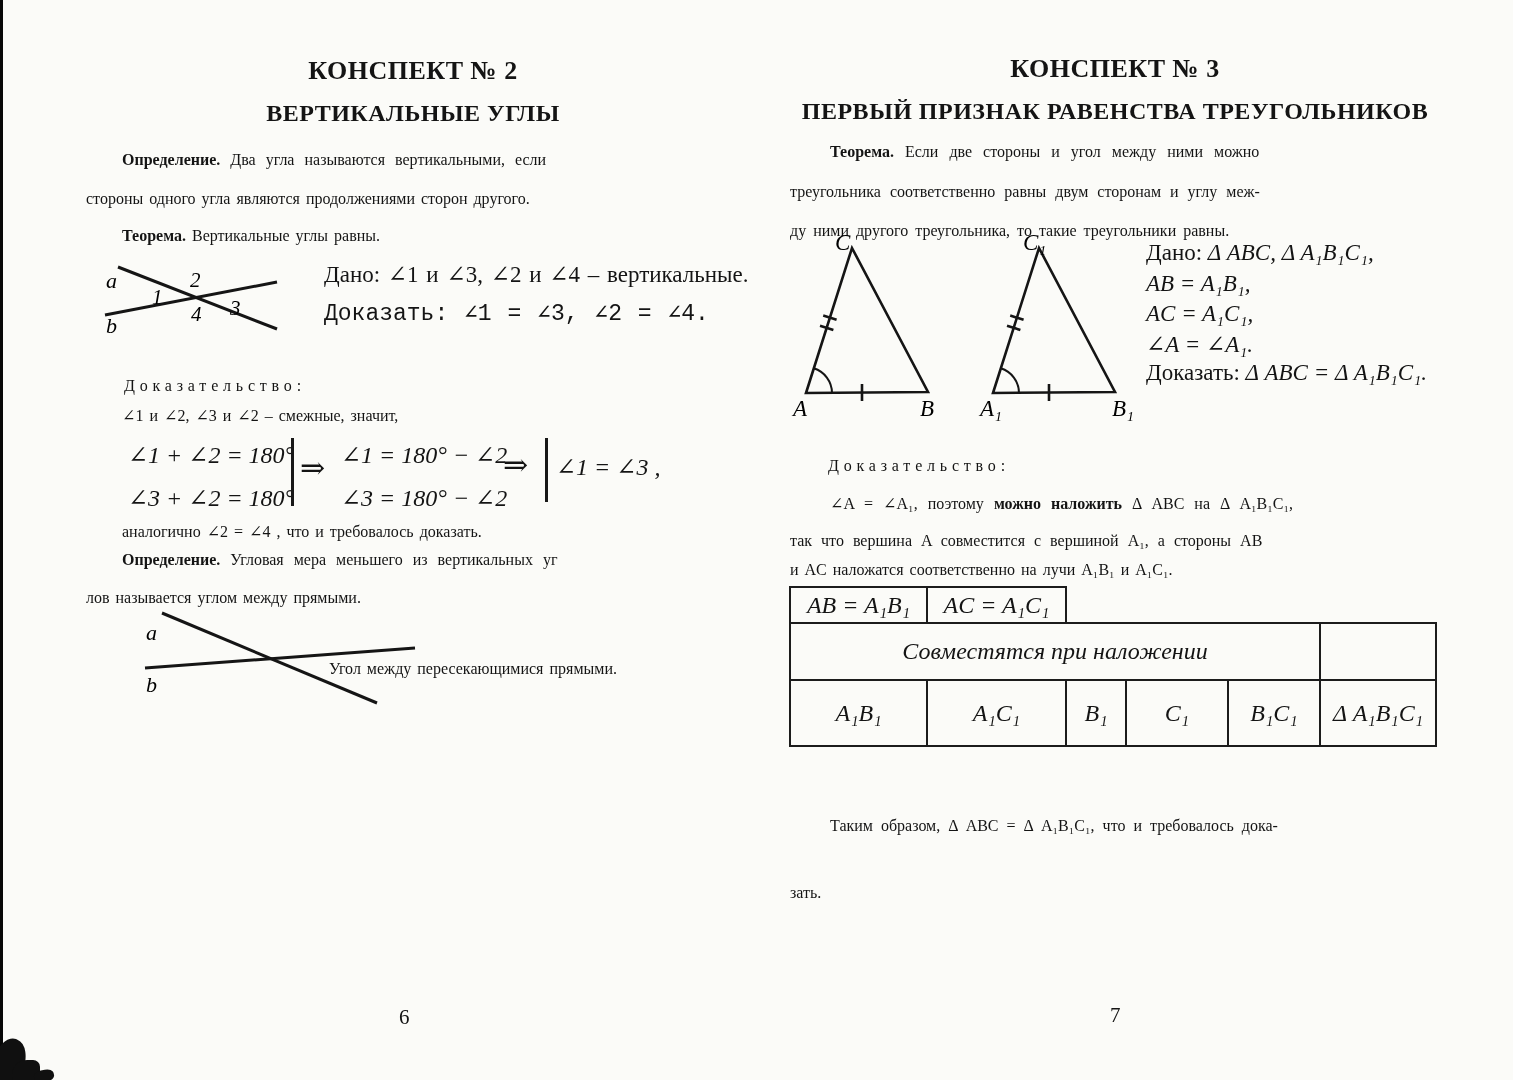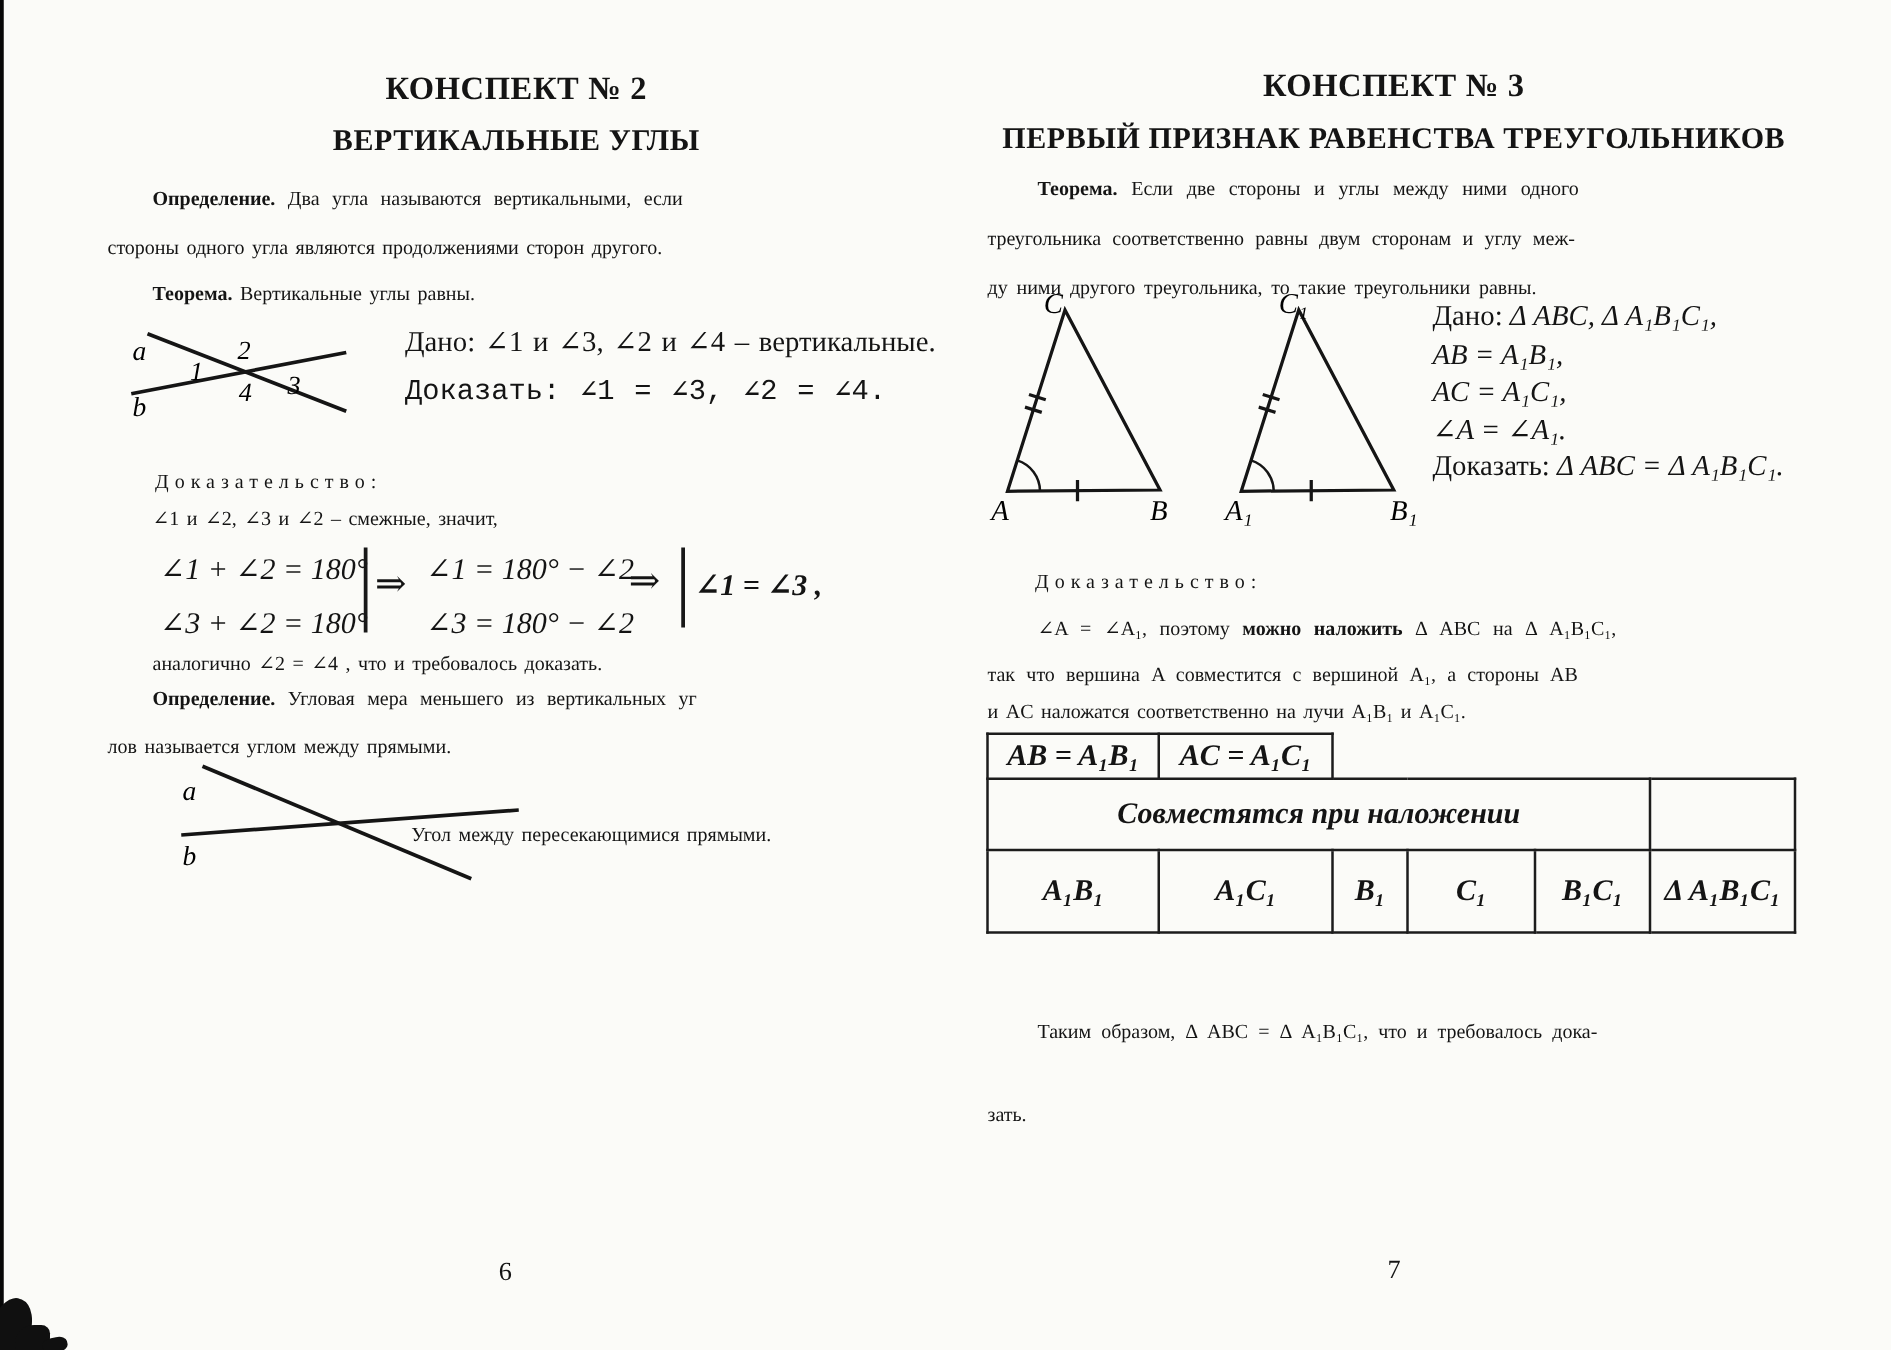--- a/index.html
+++ b/index.html
@@ -71,21 +71,21 @@
   <div class="abs line w2" style="left:122px;top:402px;">∠1 и ∠2, ∠3 и ∠2 – смежные, значит,</div>
 
   <div class="eq" style="left:128px;top:441px;">∠1 + ∠2 = 180°</div>
   <div class="eq" style="left:128px;top:484px;">∠3 + ∠2 = 180°</div>
   <div class="vbar" style="left:291px;top:438px;height:68px;"></div>
   <div class="arr" style="left:300px;top:453px;">⇒</div>
   <div class="eq" style="left:341px;top:441px;">∠1 = 180° − ∠2</div>
   <div class="eq" style="left:341px;top:484px;">∠3 = 180° − ∠2</div>
   <div class="arr" style="left:503px;top:450px;">⇒</div>
   <div class="vbar" style="left:545px;top:438px;height:64px;"></div>
-  <div class="eq" style="left:556px;top:453px;font-weight:bold;">∠1 = ∠3 ,</div>
+  <div class="eq" style="left:556px;top:453px;">∠1 = ∠3 ,</div>
 
   <div class="abs line w2" style="left:122px;top:518px;">аналогично ∠2 = ∠4 , что и требовалось доказать.</div>
 
   <div class="abs line ind36 w6" style="left:86px;top:546px;">
     <span class="bold">Определение.</span><span> Угловая мера меньшего из вертикальных уг</span>
   </div>
   <div class="abs line w2" style="left:86px;top:584px;">лов называется углом между прямыми.</div>
 
   <svg class="abs" style="left:140px;top:604px;" width="290" height="108" viewBox="0 0 290 108">
     <line x1="22" y1="9" x2="237" y2="99" stroke="#151515" stroke-width="3"></line>
@@ -97,21 +97,21 @@
 
   <div class="abs" style="left:399px;top:1005px;font-size:21px;">6</div>
 </div>
 
 <div>
 
   <div class="abs ctr ttl" style="left:790px;top:54px;width:650px;">КОНСПЕКТ № 3</div>
   <div class="abs ctr sub" style="left:790px;top:98px;width:650px;">ПЕРВЫЙ ПРИЗНАК РАВЕНСТВА ТРЕУГОЛЬНИКОВ</div>
 
   <div class="abs line ind40 w7" style="left:790px;top:138px;">
-    <span class="bold">Теорема.</span><span> Если две стороны и углы между ними одного</span>
+    <span class="bold">Теорема.</span><span> Если две стороны и угол между ними можно</span>
   </div>
   <div class="abs line w5" style="left:790px;top:178px;">треугольника соответственно равны двум сторонам и углу меж-</div>
   <div class="abs line w3" style="left:790px;top:217px;">ду ними другого треугольника, то такие треугольники равны.</div>
 
   <svg class="abs" style="left:790px;top:230px;" width="345" height="196" viewBox="0 0 345 196">
     <g id="tri-shape" stroke="#151515" stroke-width="2.6" fill="none">
       <path d="M16 163 L62 18 L138 162 Z"></path>
       <line x1="43.4" y1="99.9" x2="30.0" y2="95.7"></line>
       <line x1="46.6" y1="89.8" x2="33.2" y2="85.6"></line>
       <line x1="72" y1="154" x2="72" y2="171"></line>
@@ -136,21 +136,21 @@
     <span>Доказать:</span><span class="it"> Δ ABC = Δ A₁B₁C₁.</span>
   </div>
 
   <div class="abs line sp" style="left:828px;top:452px;">Доказательство:</div>
   <div class="abs line ind40 w6" style="left:790px;top:490px;">
     <span>∠A = ∠A₁, поэтому </span><span class="bold">можно наложить</span><span> Δ ABC на Δ A₁B₁C₁,</span>
   </div>
   <div class="abs line w5" style="left:790px;top:527px;">так что вершина A совместится с вершиной A₁, а стороны AB</div>
   <div class="abs line w2" style="left:790px;top:556px;">и AC наложатся соответственно на лучи A₁B₁ и A₁C₁.</div>
 
-  <table class="cmp abs" style="left:789px;top:586px;font-weight:bold;">
+  <table class="cmp abs" style="left:789px;top:586px;">
     <colgroup>
       <col style="width:137px">
         <col style="width:139px">
         <col style="width:60px">
       <col style="width:102px">
         <col style="width:92px">
         <col style="width:116px">
     </colgroup>
     <tbody>
         <tr style="height:36px;">

